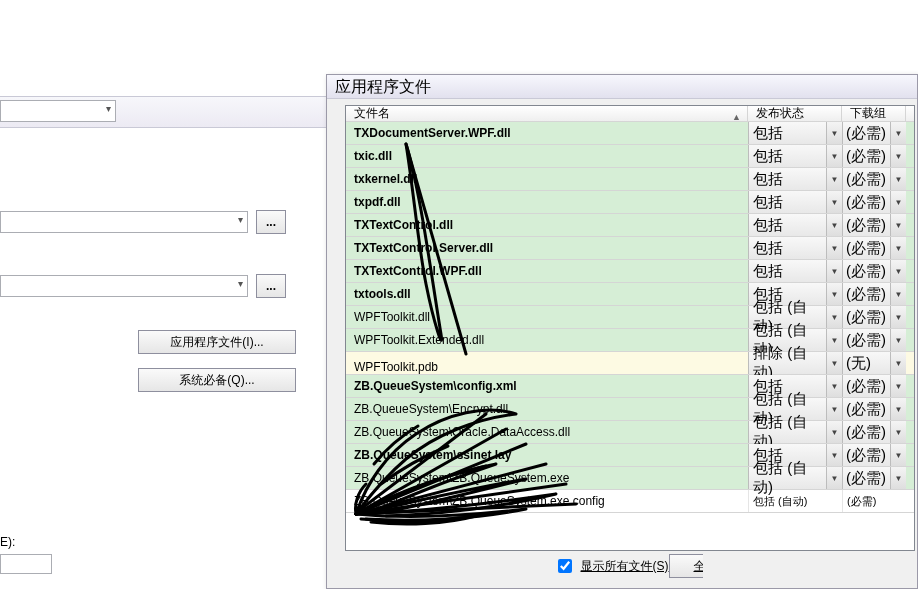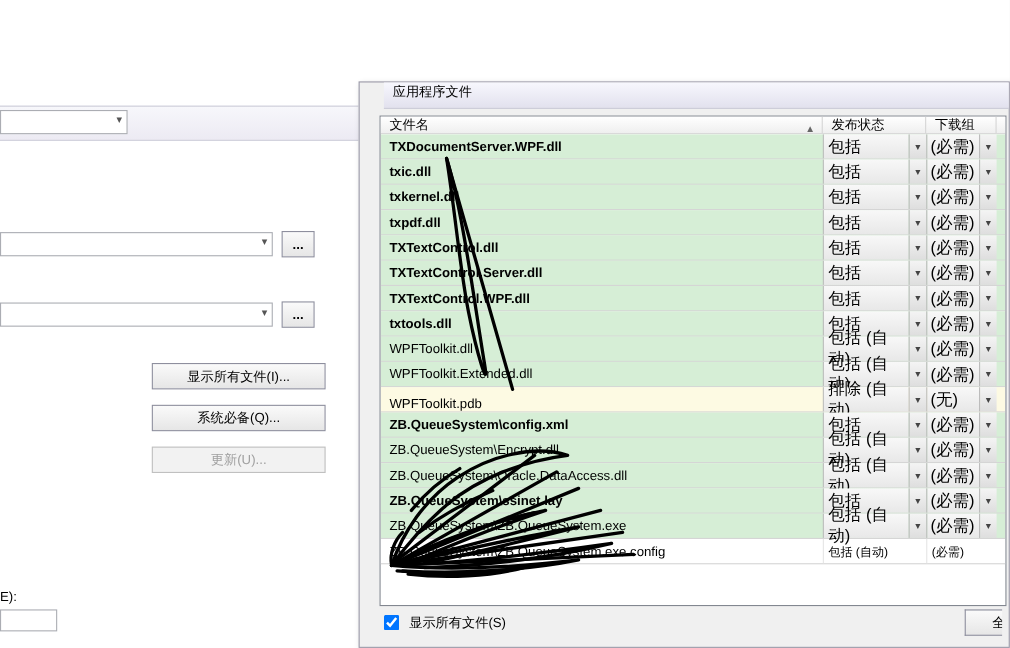--- a/index.html
+++ b/index.html
@@ -128,24 +128,23 @@
     height: 515px;
     background: #f0f0f0;
     border: 1px solid #9b99a8;
     box-shadow: 2px 2px 6px rgba(0,0,0,0.2);
   }
   .titlebar {
     height: 24px;
     background: linear-gradient(#f7f7fd, #e2e1ee);
     border-bottom: 1px solid #c9c9d6;
     display: flex;
-    align-items: flex-start;
+    align-items: flex-end;
     padding-left: 8px;
-    font-size: 12px;
-    margin-left: 22px;
+    font-size: 16px;
   }
   .grid-wrap {
     position: absolute;
     top: 30px;
     left: 18px;
     width: 570px;
     height: 446px;
     border: 1px solid #828790;
     background: #fff;
     overflow: hidden;
@@ -239,21 +238,22 @@
     padding: 0 4px;
     font-size: 11px;
   }
   .footer-row {
     position: absolute;
     bottom: 10px;
     left: 18px;
     right: 6px;
     display: flex;
     align-items: center;
-    justify-content: space-between;
+    justify-content: center;
+    text-decoration: underline;
   }
   .chk {
     display: flex;
     align-items: center;
     gap: 6px;
   }
   .chk input { width: 14px; height: 14px; }
   .right-btn-partial {
     width: 34px;
     height: 24px;
@@ -282,23 +282,22 @@
     <div class="combo-large"></div>
     <div class="browse-btn">...</div>
   </div>
 
   <div class="left-row" style="top:270px;">
     <div class="combo-large"></div>
     <div class="browse-btn">...</div>
   </div>
 
   <div class="btn-group">
-    <button>显示所有文件(I)...</button>
+    <button>应用程序文件(I)...</button>
     <button>系统必备(Q)...</button>
-    <button disabled="">更新(U)...</button>
   </div>
 
   <div class="left-label">E):</div>
   <input class="left-input" style="">
 </div>
 
 <div class="dialog">
   <div class="titlebar">
     <span>应用程序文件</span>
   </div>

